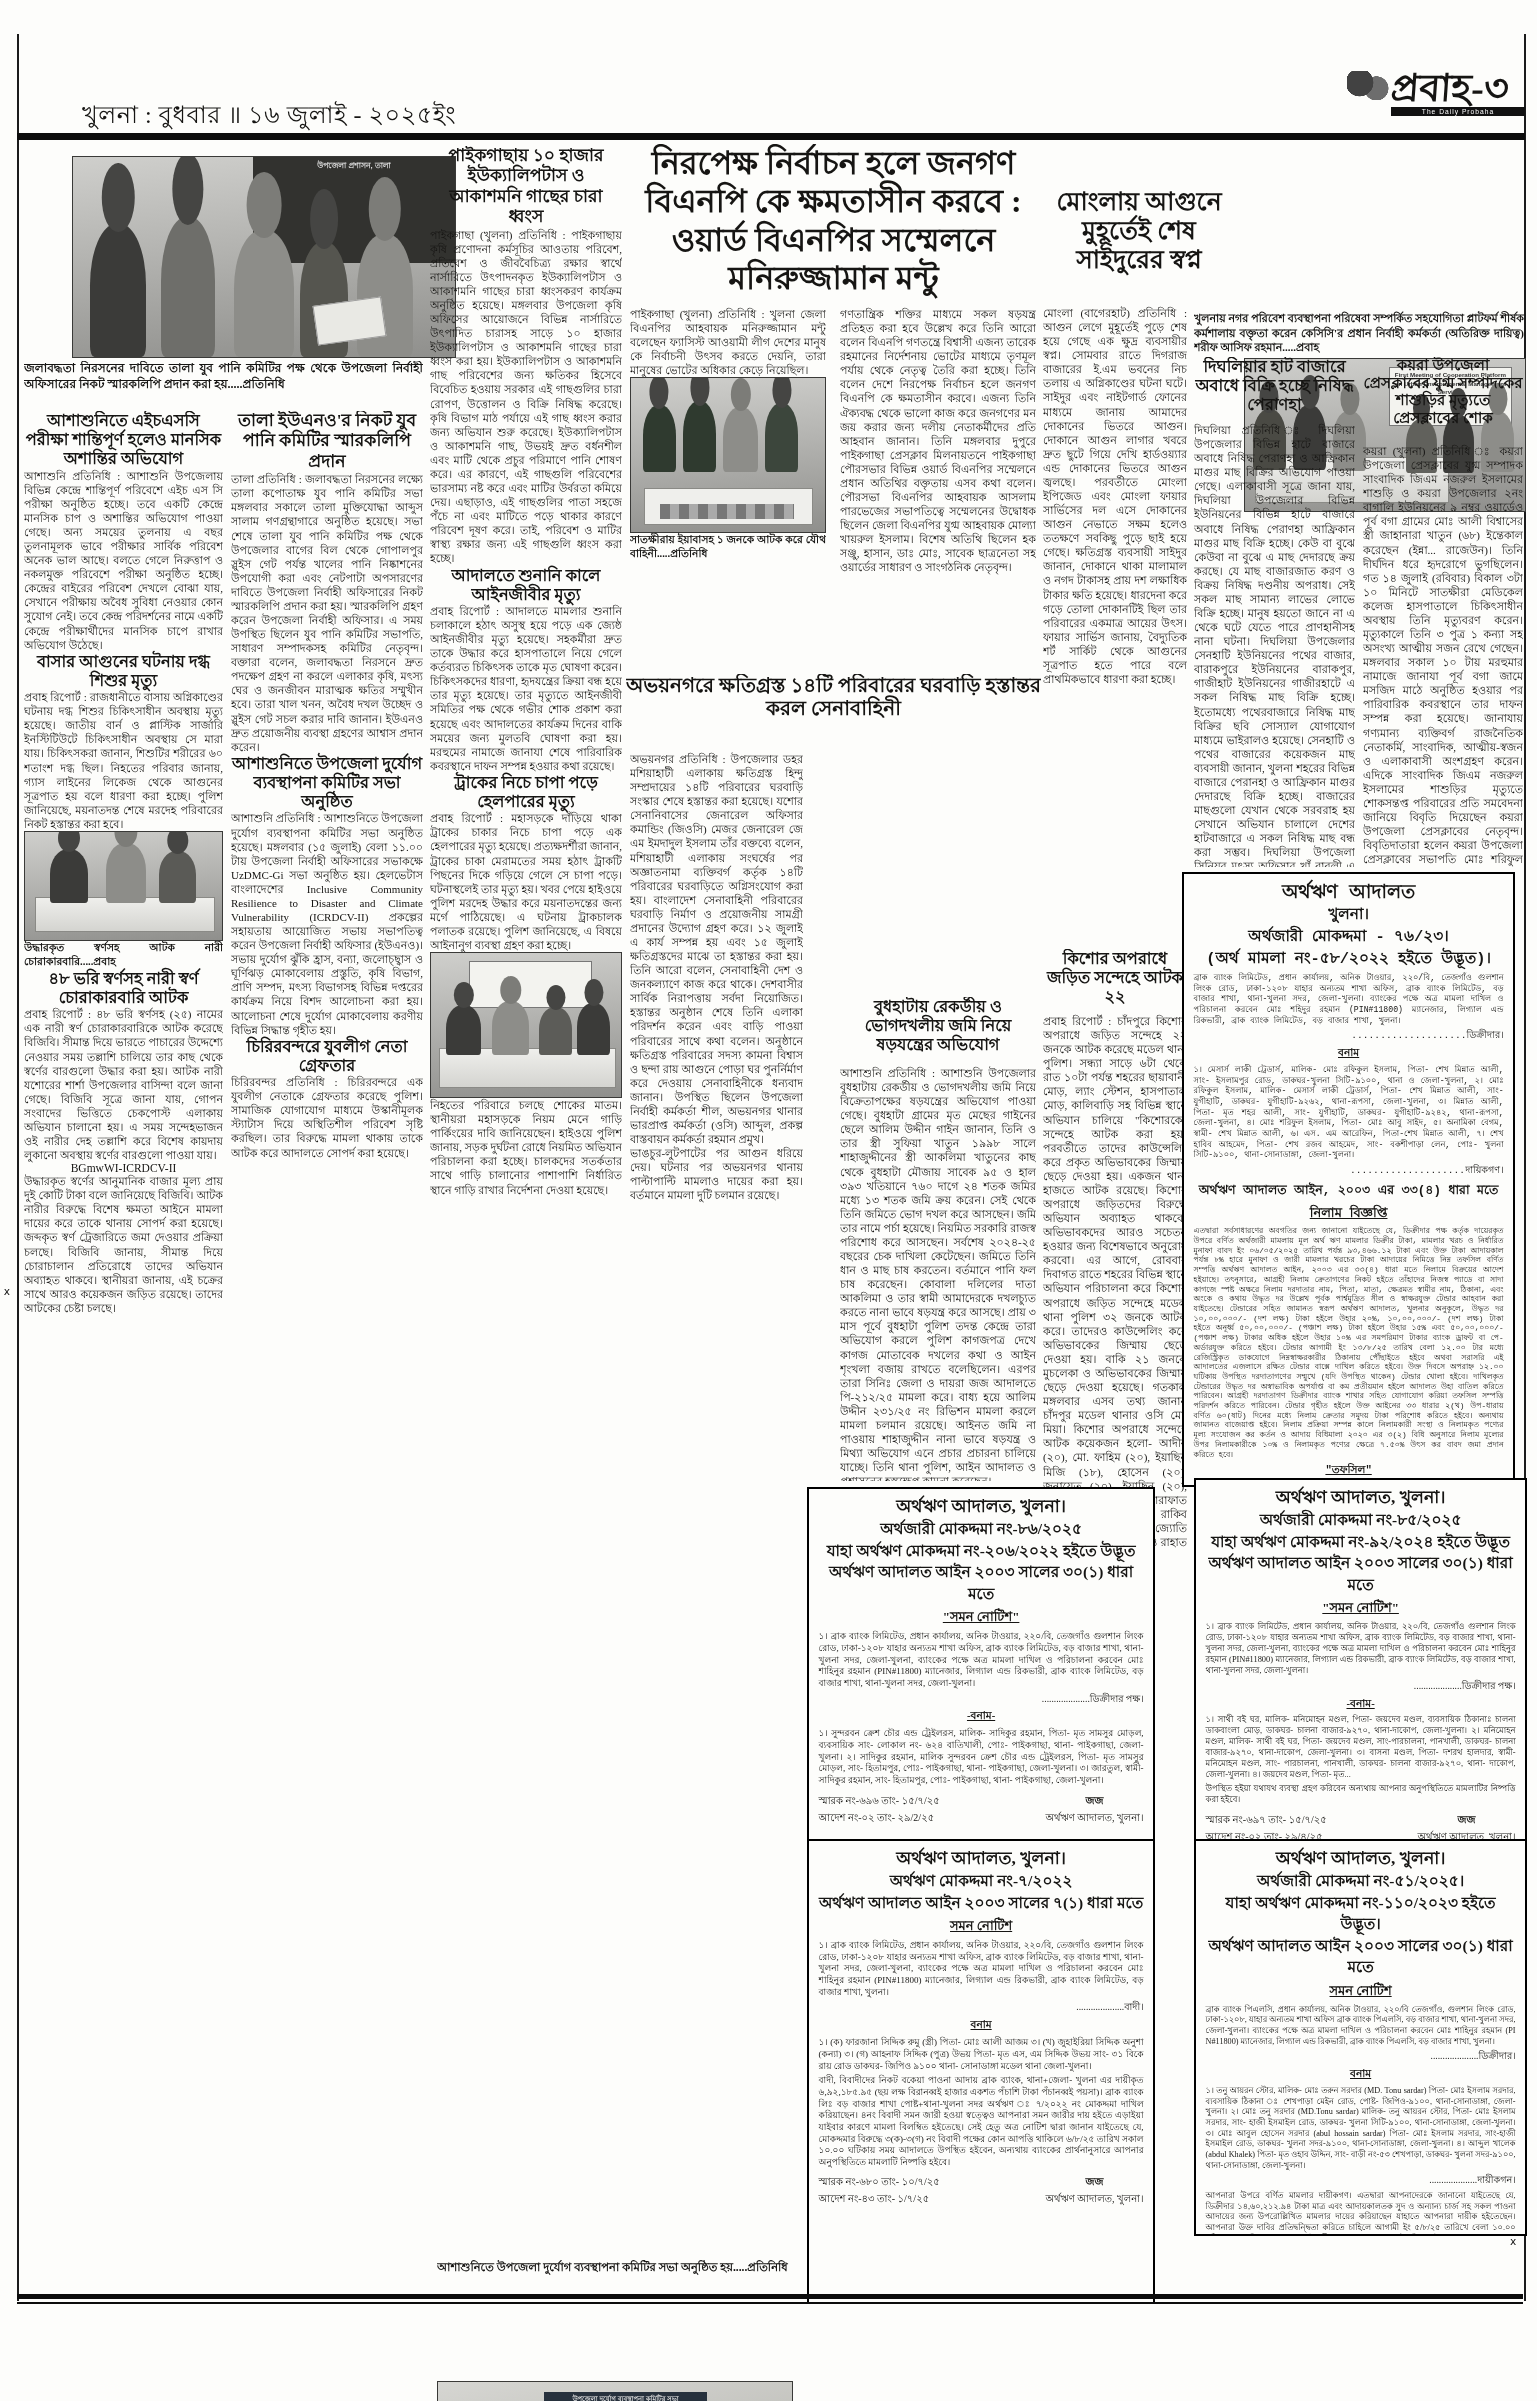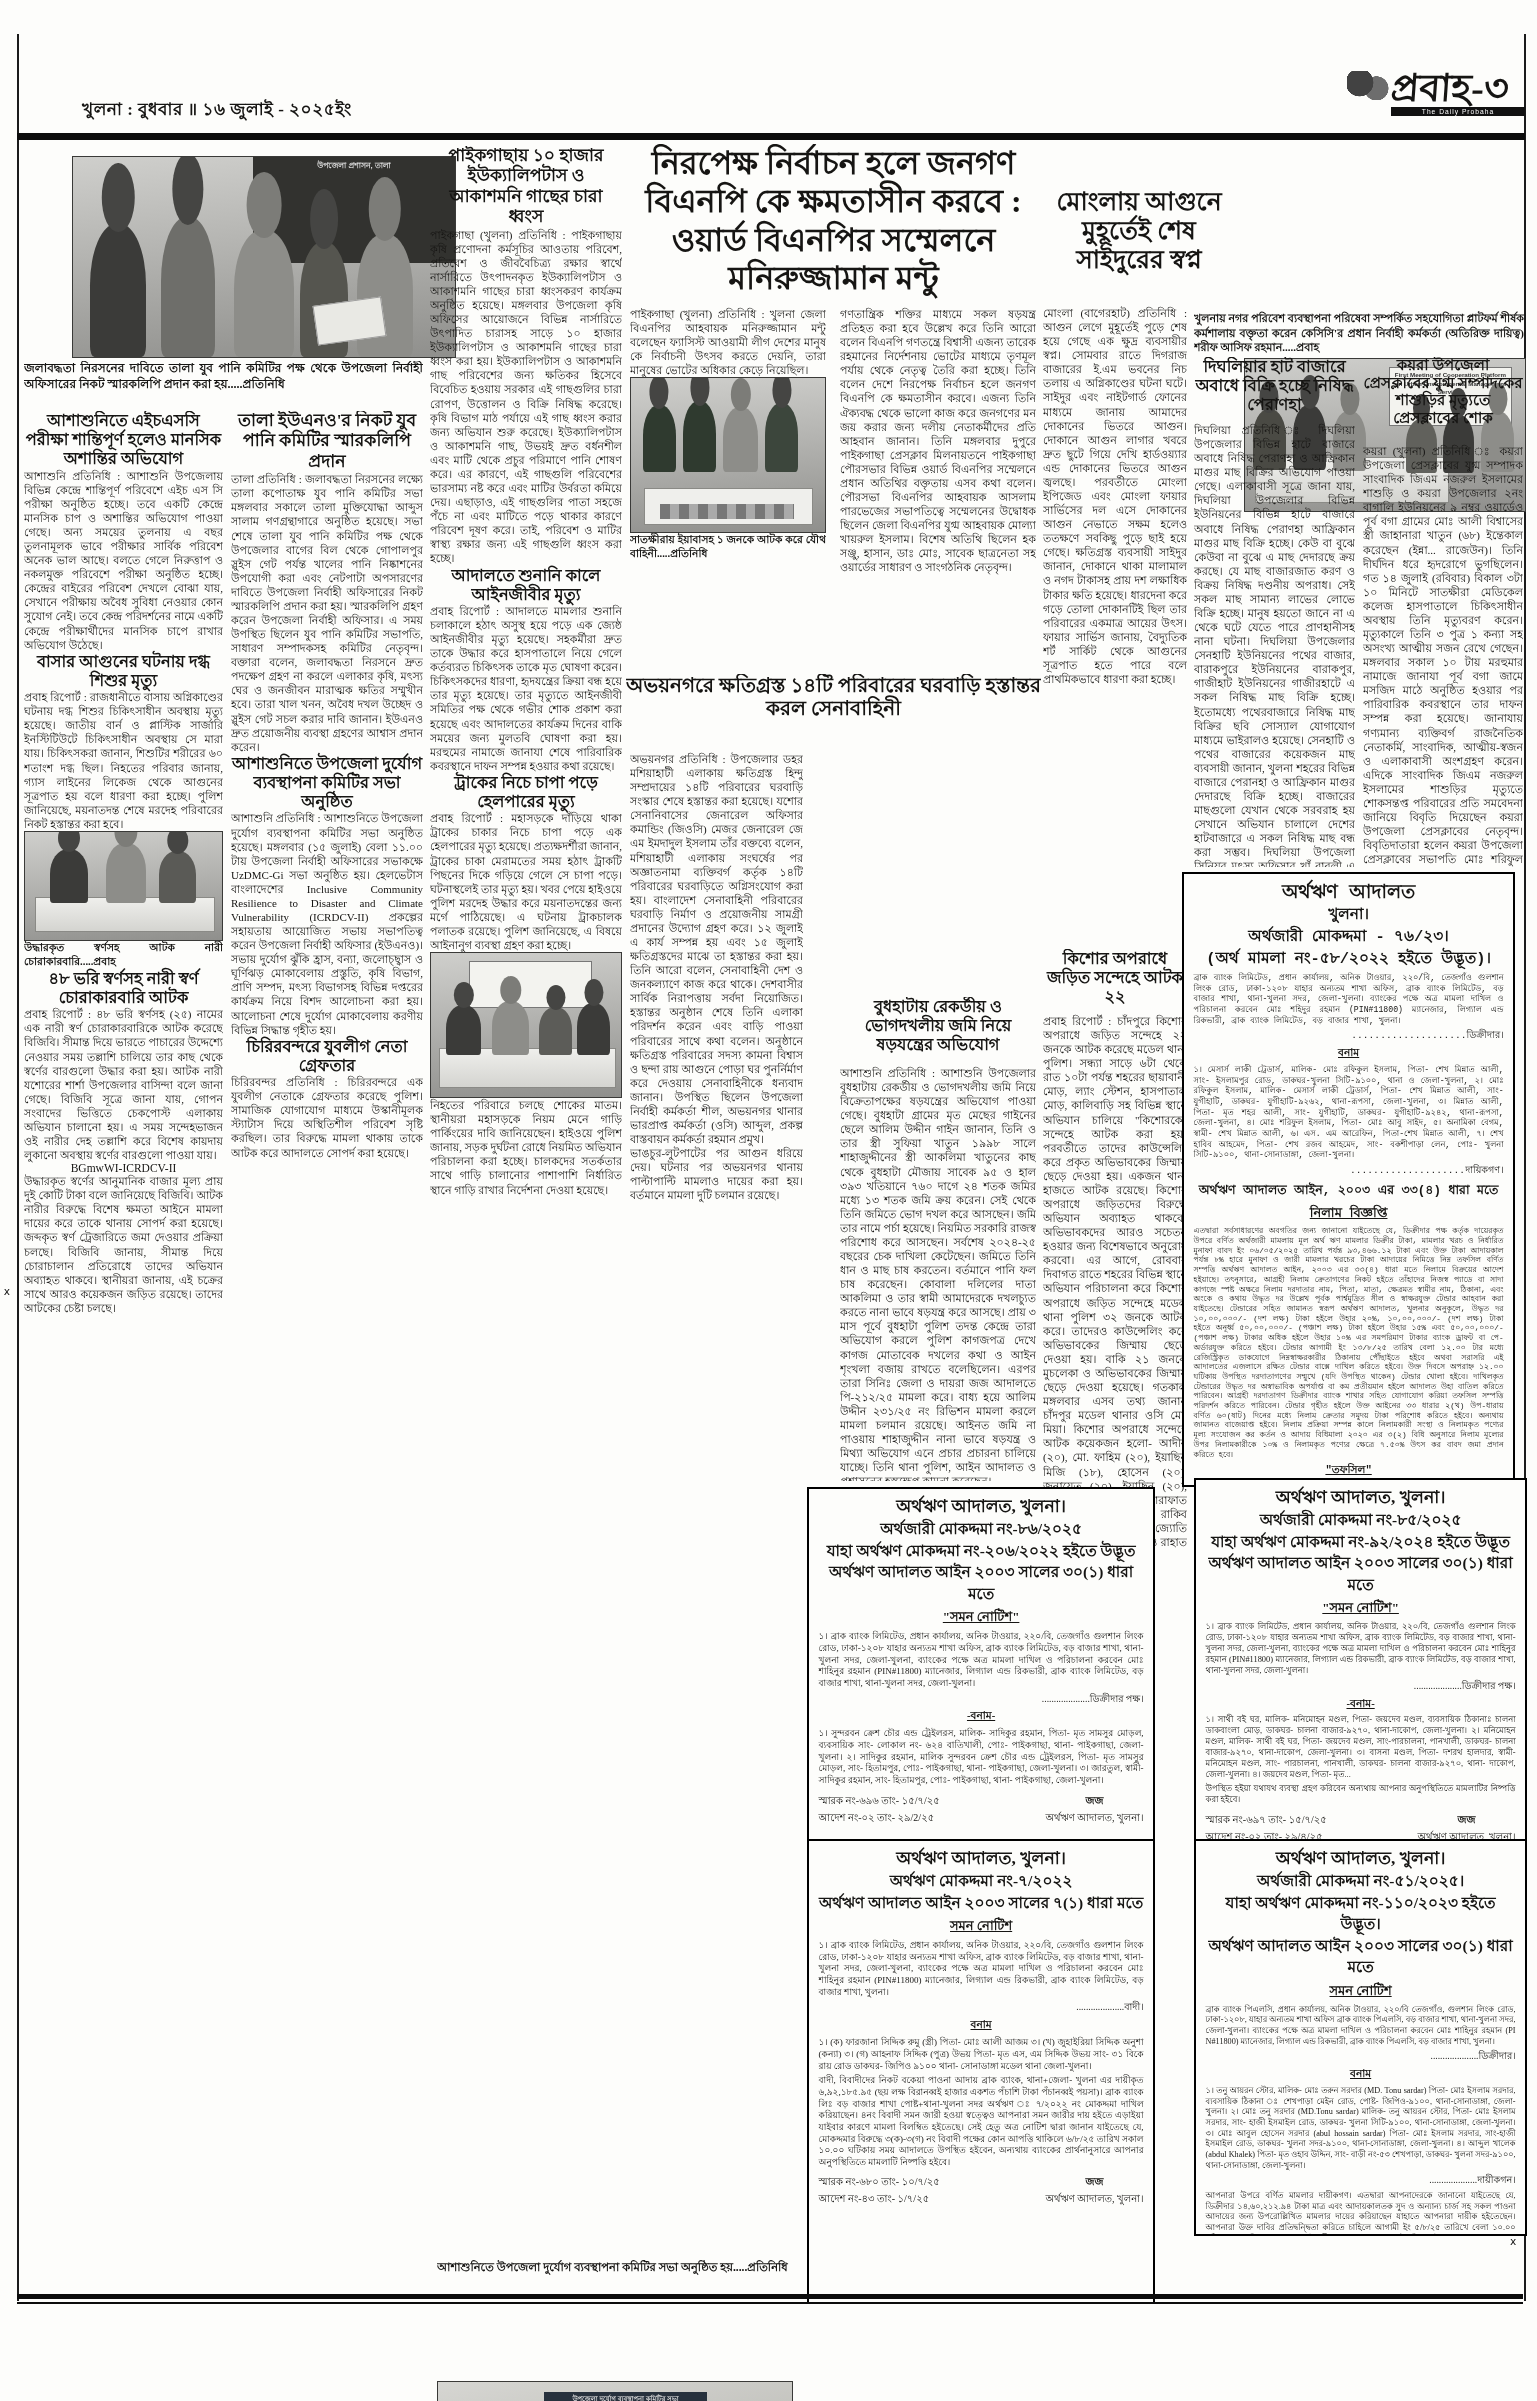--- a/index.html
+++ b/index.html
@@ -1,21 +1,21 @@
 <!DOCTYPE html>
 <html><head>
 <meta charset="utf-8">
 <style>
   html,body{margin:0;padding:0;background:#e8e8e6;}
   #page{position:relative;width:1537px;height:2402px;background:#fdfdfb;color:#161513;
         font-family:"Liberation Serif","DejaVu Serif",serif;overflow:hidden;}
   .abs{position:absolute;}
   .rule-v{background:#1b1b1b;width:1.9px;}
   .rule-h{background:#0c0c0c;}
-  .dateline{font-weight:bold;font-size:17px;letter-spacing:0.5px;}
+  .dateline{font-weight:normal;font-size:24px;letter-spacing:0.5px;}
   .logo-word{font-weight:bold;font-size:38px;line-height:1;transform:skewX(-4deg);}
   .logo-sub{background:#111;color:#fff;font-family:"Liberation Sans",sans-serif;
             font-size:6.7px;text-align:center;padding:1px 2.9px;letter-spacing:1px;}
   .logo-art{position:absolute;left:-44px;top:1.9px;width:42px;height:29px;background:
      radial-gradient(circle at 30% 40%,#222 0 40%,transparent 41%),
      radial-gradient(circle at 70% 60%,#555 0 35%,transparent 36%);
      border-radius:3.8px;opacity:.85;}
   .h-sm{font-weight:bold;text-align:center;font-size:16.3px;line-height:1.18;}
   .h-md{font-weight:bold;text-align:center;font-size:20px;line-height:1.15;}
   .h-lg{font-weight:bold;text-align:center;font-size:25px;line-height:1.15;}

